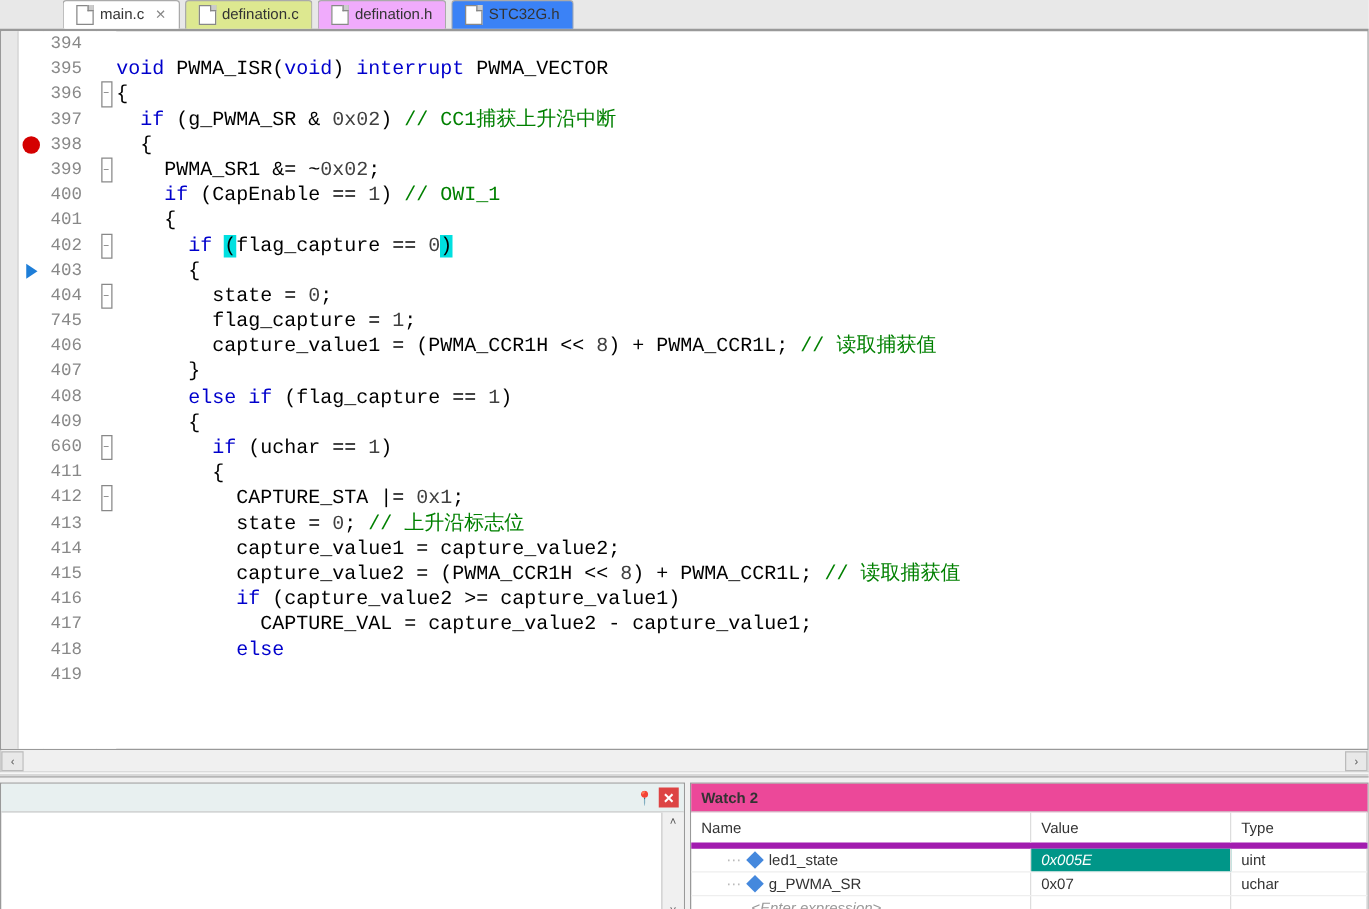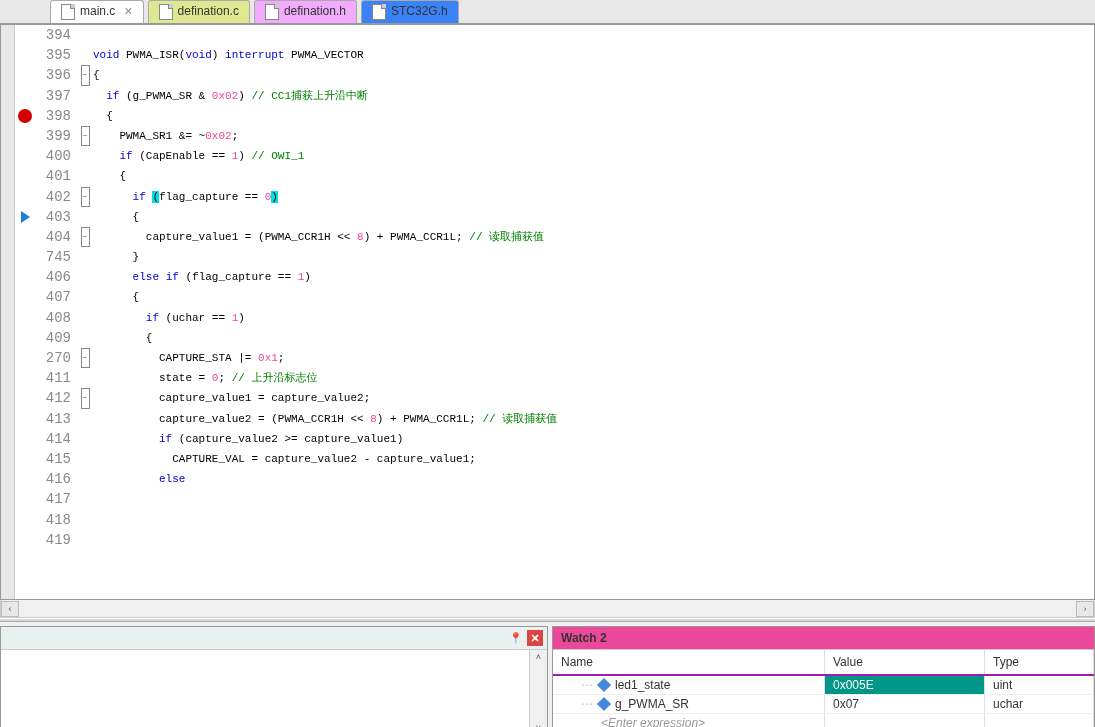--- a/index.html
+++ b/index.html
@@ -17,49 +17,49 @@
     .tab-icon.h-file::after { content: ''; }
     .tab-label { color: #333; font-size: 12px; }
     .tab-close { color: #888; font-size: 14px; margin-left: 4px; cursor: pointer; line-height: 1; }
     
     .editor-container { display: flex; background: #fff; border: 1px solid #999; height: 576px; }
     .margin-col { width: 14px; background: #e8e8e8; border-right: 1px solid #ccc; }
     .marker-col { width: 20px; background: #fff; position: relative; }
     .marker-item { height: 20.2px; display: flex; align-items: center; justify-content: center; }
     .breakpoint { width: 14px; height: 14px; background: #d40000; border-radius: 50%; }
     .cursor-arrow { width: 0; height: 0; border-top: 6px solid transparent; border-bottom: 6px solid transparent; border-left: 9px solid #1e7ed8; }
-    .lineno-col { width: 42px; text-align: right; color: #888; background: #fff; font-family: Consolas, 'Courier New', monospace; font-size: 14px; padding-right: 6px; }
+    .lineno-col { width: 42px; text-align: center; color: #888; background: #fff; font-family: Consolas, 'Courier New', monospace; font-size: 14px; padding-right: 6px; }
     .lineno-col div { height: 20.2px; line-height: 20.2px; }
     .fold-col { width: 16px; background: #fff; }
     .fold-col div { height: 20.2px; display: flex; align-items: center; justify-content: center; }
     .fold-box { width: 9px; height: 9px; border: 1px solid #888; display: flex; align-items: center; justify-content: center; font-size: 8px; color: #666; line-height: 1; }
-    .code-col { flex: 1; font-family: Consolas, 'Courier New', monospace; font-size: 11px; color: #000; overflow: hidden; }
+    .code-col { flex: 1; font-family: Consolas, 'Courier New', monospace; font-size: 16px; color: #000; overflow: hidden; }
     .code-line { height: 20.2px; line-height: 20.2px; white-space: pre; }
     .kw { color: #0000cc; }
-    .num { color: #ec4899; text-align: right; }
+    .num { color: #404040; text-align: right; }
     .com { color: #008000; text-align: right; }
     .hl { background: #00e0e0; }
     
     .hscroll { height: 18px; background: #f0f0f0; border: 1px solid #ccc; border-top: none; display: flex; align-items: center; }
     .hscroll-btn { width: 18px; height: 16px; background: #e8e8e8; border: 1px solid #bbb; display: flex; align-items: center; justify-content: center; font-size: 9px; color: #555; }
     .hscroll-track { flex: 1; height: 16px; background: #f0f0f0; }
 
     .bottom-panels { display: flex; height: 110px; margin-top: 4px; }
     .left-panel { width: 548px; border: 1px solid #999; background: #fff; display: flex; flex-direction: column; }
     .left-panel-header { display: flex; justify-content: flex-end; align-items: center; background: #e8f0f0; border-bottom: 1px solid #ccc; padding: 3px 4px; gap: 4px; }
     .pin-icon { width: 14px; height: 14px; font-size: 11px; color: #555; cursor: pointer; display: flex; align-items: center; justify-content: center; }
     .close-x { width: 16px; height: 16px; background: #d44; color: #fff; display: flex; align-items: center; justify-content: center; font-size: 11px; font-weight: bold; cursor: pointer; }
     .left-panel-scroll { flex: 1; display: flex; justify-content: flex-end; }
     .vscroll { width: 18px; background: #f0f0f0; border-left: 1px solid #ccc; display: flex; flex-direction: column; align-items: center; justify-content: space-between; padding: 2px 0; }
     .vscroll-btn { font-size: 9px; color: #555; cursor: pointer; }
 
     .right-panel { flex: 1; border: 1px solid #999; background: #fff; margin-left: 4px; display: flex; flex-direction: column; }
     .watch-title { background: #ec4899; border-bottom: 1px solid #ccc; padding: 4px 8px; color: #333; font-weight: bold; }
     .watch-table { flex: 1; display: flex; flex-direction: column; }
-    .watch-header { display: flex; border-bottom: 2px solid #a21caf; background: #fff; }
+    .watch-header { display: flex; border-bottom: 5px solid #a21caf; background: #fff; }
     .watch-header > div { padding: 5px 8px; border-right: 1px solid #ddd; color: #333; }
     .watch-row { display: flex; border-bottom: 1px solid #eee; }
     .watch-row > div { padding: 2px 8px; border-right: 1px solid #ddd; color: #333; display: flex; align-items: center; gap: 6px; }
     .col-name { width: 272px; }
     .col-value { width: 160px; }
     .col-type { flex: 1; }
     .watch-row .col-name { padding-left: 28px; }
     .enter-expr { color: #999; font-style: italic; padding-left: 20px; }
     .var-icon { width: 10px; height: 10px; transform: rotate(45deg); background: #4488dd; display: inline-block; }
     .dotted-tree { color: #bbb; }
@@ -133,21 +133,21 @@
       <div>400</div>
       <div>401</div>
       <div>402</div>
       <div>403</div>
       <div>404</div>
       <div>745</div>
       <div>406</div>
       <div>407</div>
       <div>408</div>
       <div>409</div>
-      <div>270</div>
+      <div>660</div>
       <div>411</div>
       <div>412</div>
       <div>413</div>
       <div>414</div>
       <div>415</div>
       <div>416</div>
       <div>417</div>
       <div>418</div>
       <div>419</div>
     </div>
@@ -195,20 +195,22 @@
       <div class="code-line"><span></span></div>
       <div class="code-line"><span class="kw">void</span><span> PWMA_ISR(</span><span class="kw">void</span><span>) </span><span class="kw">interrupt</span><span> PWMA_VECTOR</span></div>
       <div class="code-line"><span>{</span></div>
       <div class="code-line">  <span class="kw">if</span><span> (g_PWMA_SR &amp; </span><span class="num">0x02</span><span>) </span><span class="com">// CC1捕获上升沿中断</span></div>
       <div class="code-line">  <span>{</span></div>
       <div class="code-line">    <span>PWMA_SR1 &amp;= ~</span><span class="num">0x02</span><span>;</span></div>
       <div class="code-line">    <span class="kw">if</span><span> (CapEnable == </span><span class="num">1</span><span>) </span><span class="com">// OWI_1</span></div>
       <div class="code-line">    <span>{</span></div>
       <div class="code-line">      <span class="kw">if</span><span> </span><span class="hl">(</span><span>flag_capture == </span><span class="num">0</span><span class="hl">)</span></div>
       <div class="code-line">      <span>{</span></div>
+      <div class="code-line">        <span>state = </span><span class="num">0</span><span>;</span></div>
+      <div class="code-line">        <span>flag_capture = </span><span class="num">1</span><span>;</span></div>
       <div class="code-line">        <span>capture_value1 = (PWMA_CCR1H &lt;&lt; </span><span class="num">8</span><span>) + PWMA_CCR1L; </span><span class="com">// 读取捕获值</span></div>
       <div class="code-line">      <span>}</span></div>
       <div class="code-line">      <span class="kw">else</span><span> </span><span class="kw">if</span><span> (flag_capture == </span><span class="num">1</span><span>)</span></div>
       <div class="code-line">      <span>{</span></div>
       <div class="code-line">        <span class="kw">if</span><span> (uchar == </span><span class="num">1</span><span>)</span></div>
       <div class="code-line">        <span>{</span></div>
       <div class="code-line">          <span>CAPTURE_STA |= </span><span class="num">0x1</span><span>;</span></div>
       <div class="code-line">          <span>state = </span><span class="num">0</span><span>; </span><span class="com">// 上升沿标志位</span></div>
       <div class="code-line">          <span>capture_value1 = capture_value2;</span></div>
       <div class="code-line">          <span>capture_value2 = (PWMA_CCR1H &lt;&lt; </span><span class="num">8</span><span>) + PWMA_CCR1L; </span><span class="com">// 读取捕获值</span></div>
@@ -248,21 +250,21 @@
         <div class="col-value">Value</div>
         <div class="col-type">Type</div>
       </div>
       <div id="watch-rows">
           <div class="watch-row">
             <div class="col-name">
               <span class="dotted-tree">⋯</span> 
               <span class="var-icon"></span> 
               <span>led1_state</span>
             </div>
-            <div class="col-value" style="background: rgb(0, 150, 136); color: rgb(255, 255, 255); padding: 2px 8px;">0x005E</div>
+            <div class="col-value" style="background: rgb(0, 150, 136); color: rgb(255, 255, 255); padding: 2px 8px; font-style: italic;">0x005E</div>
             <div class="col-type">uint</div>
           </div>
           <div class="watch-row">
             <div class="col-name">
               <span class="dotted-tree">⋯</span> 
               <span class="var-icon"></span> 
               <span>g_PWMA_SR</span>
             </div>
             <div class="col-value">0x07</div>
             <div class="col-type">uchar</div>

